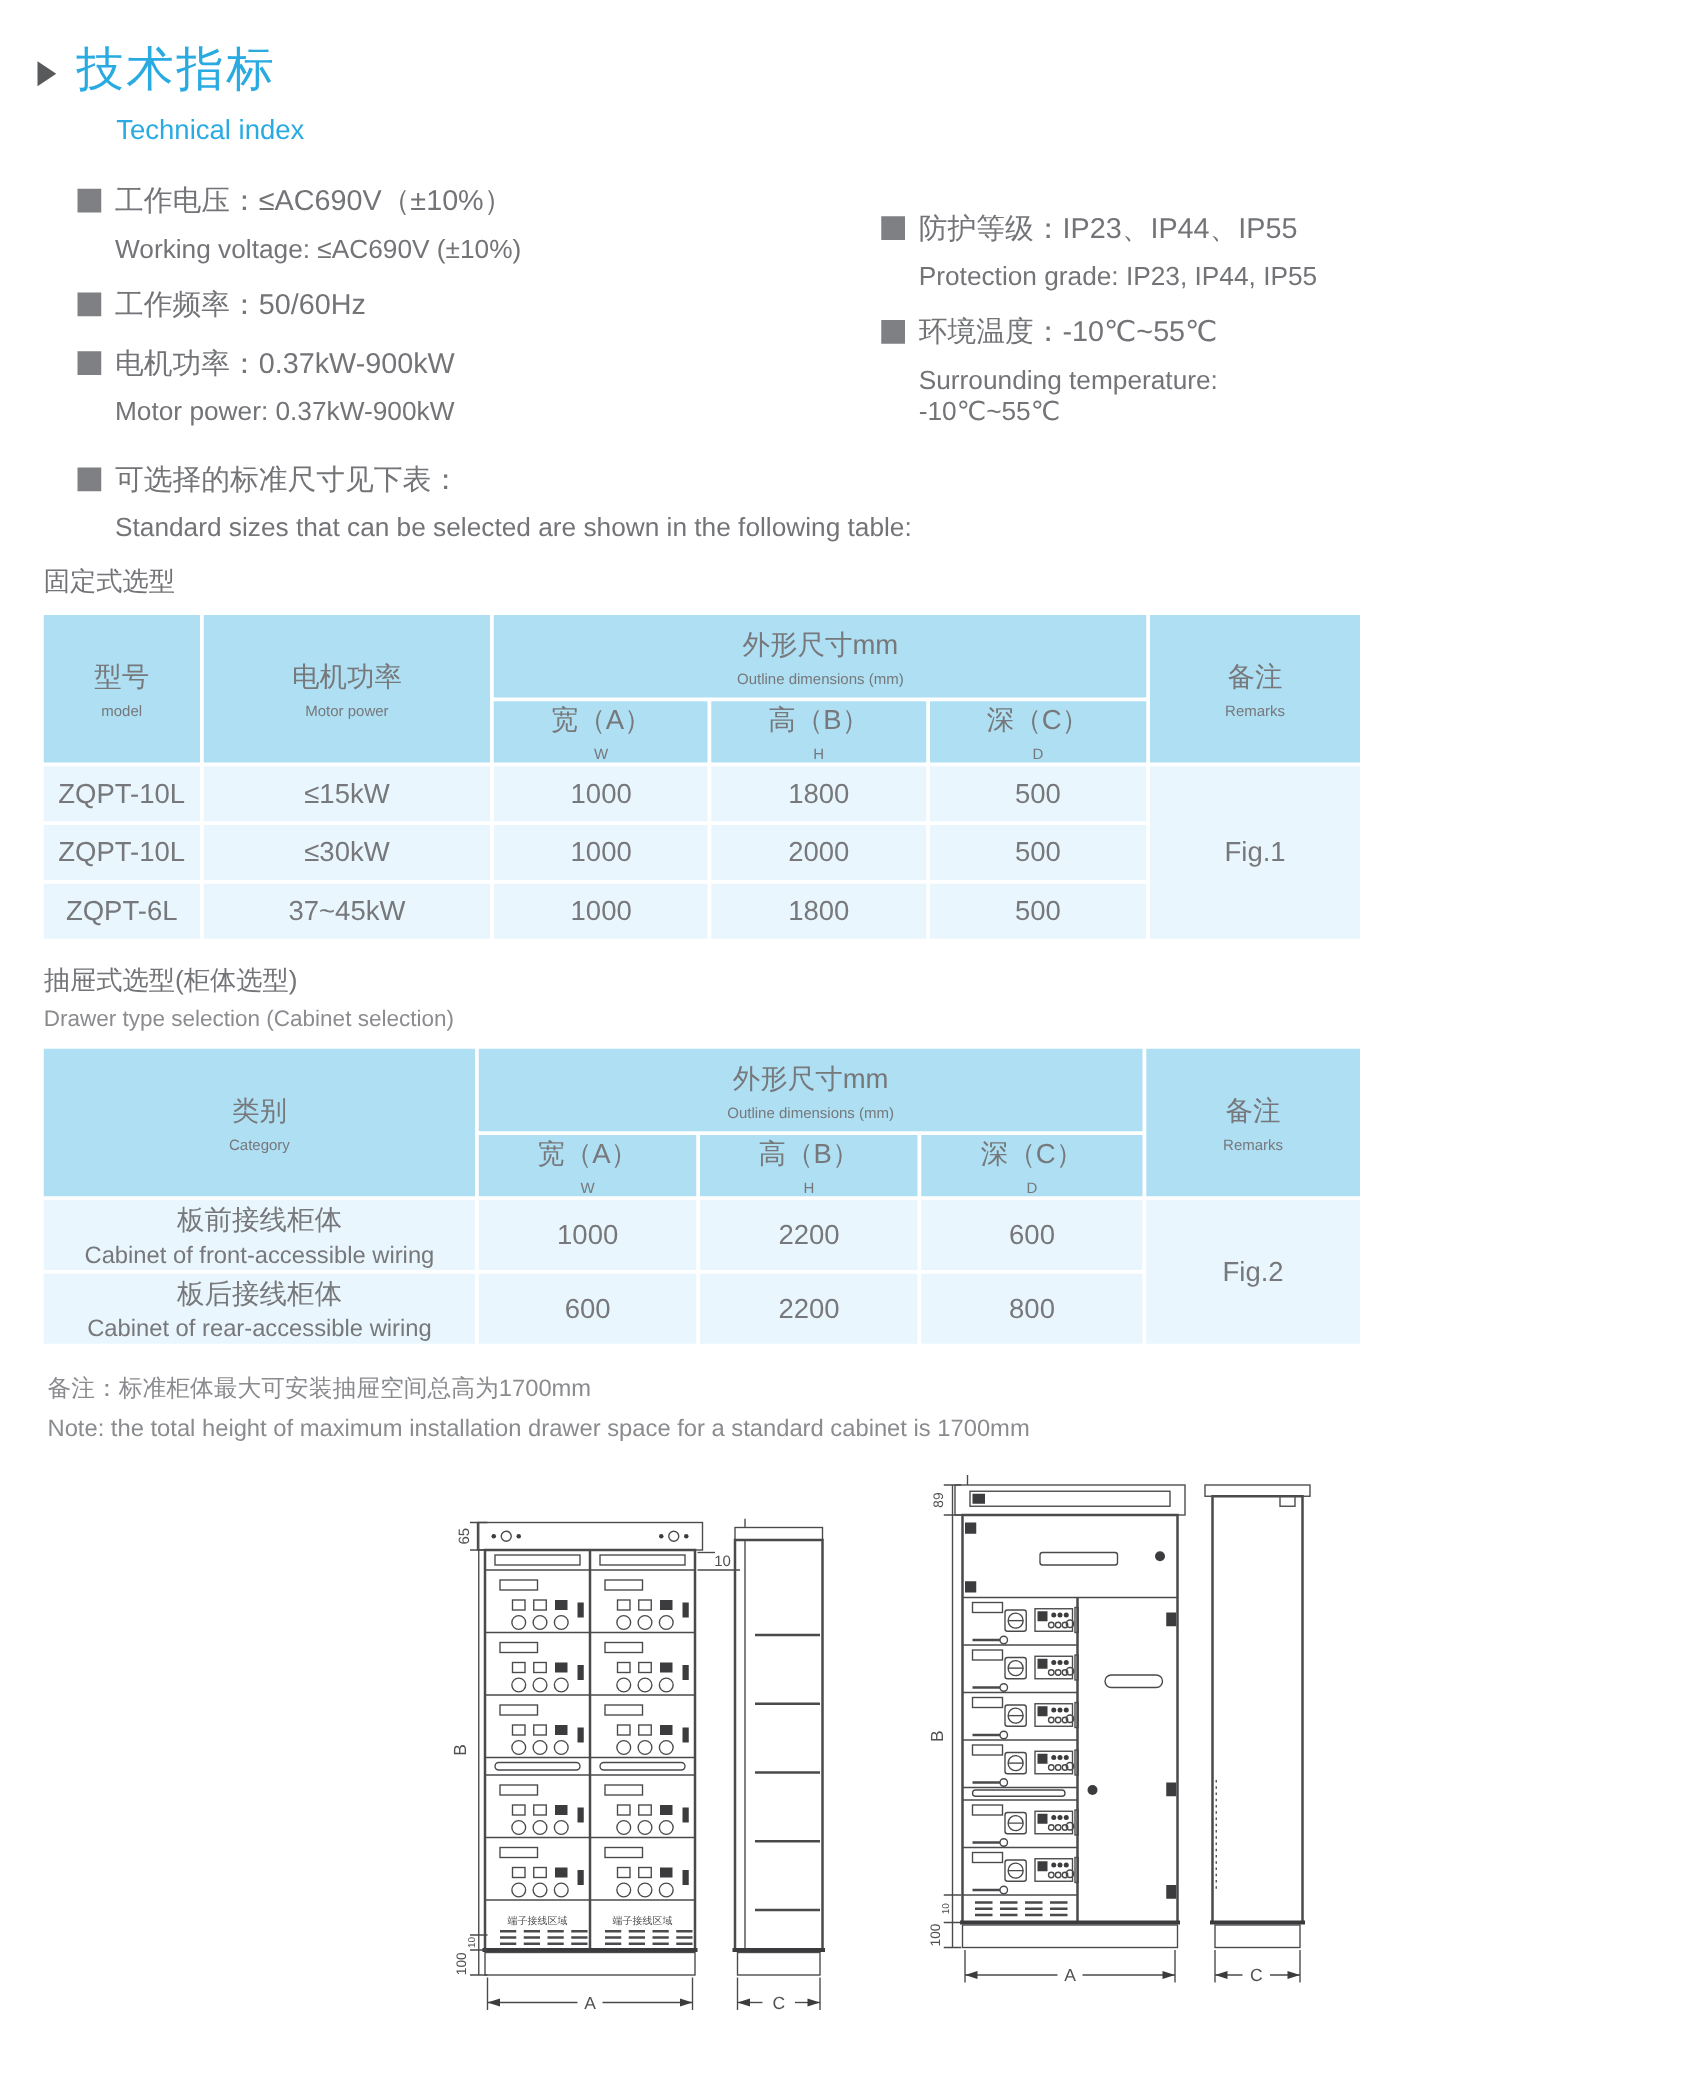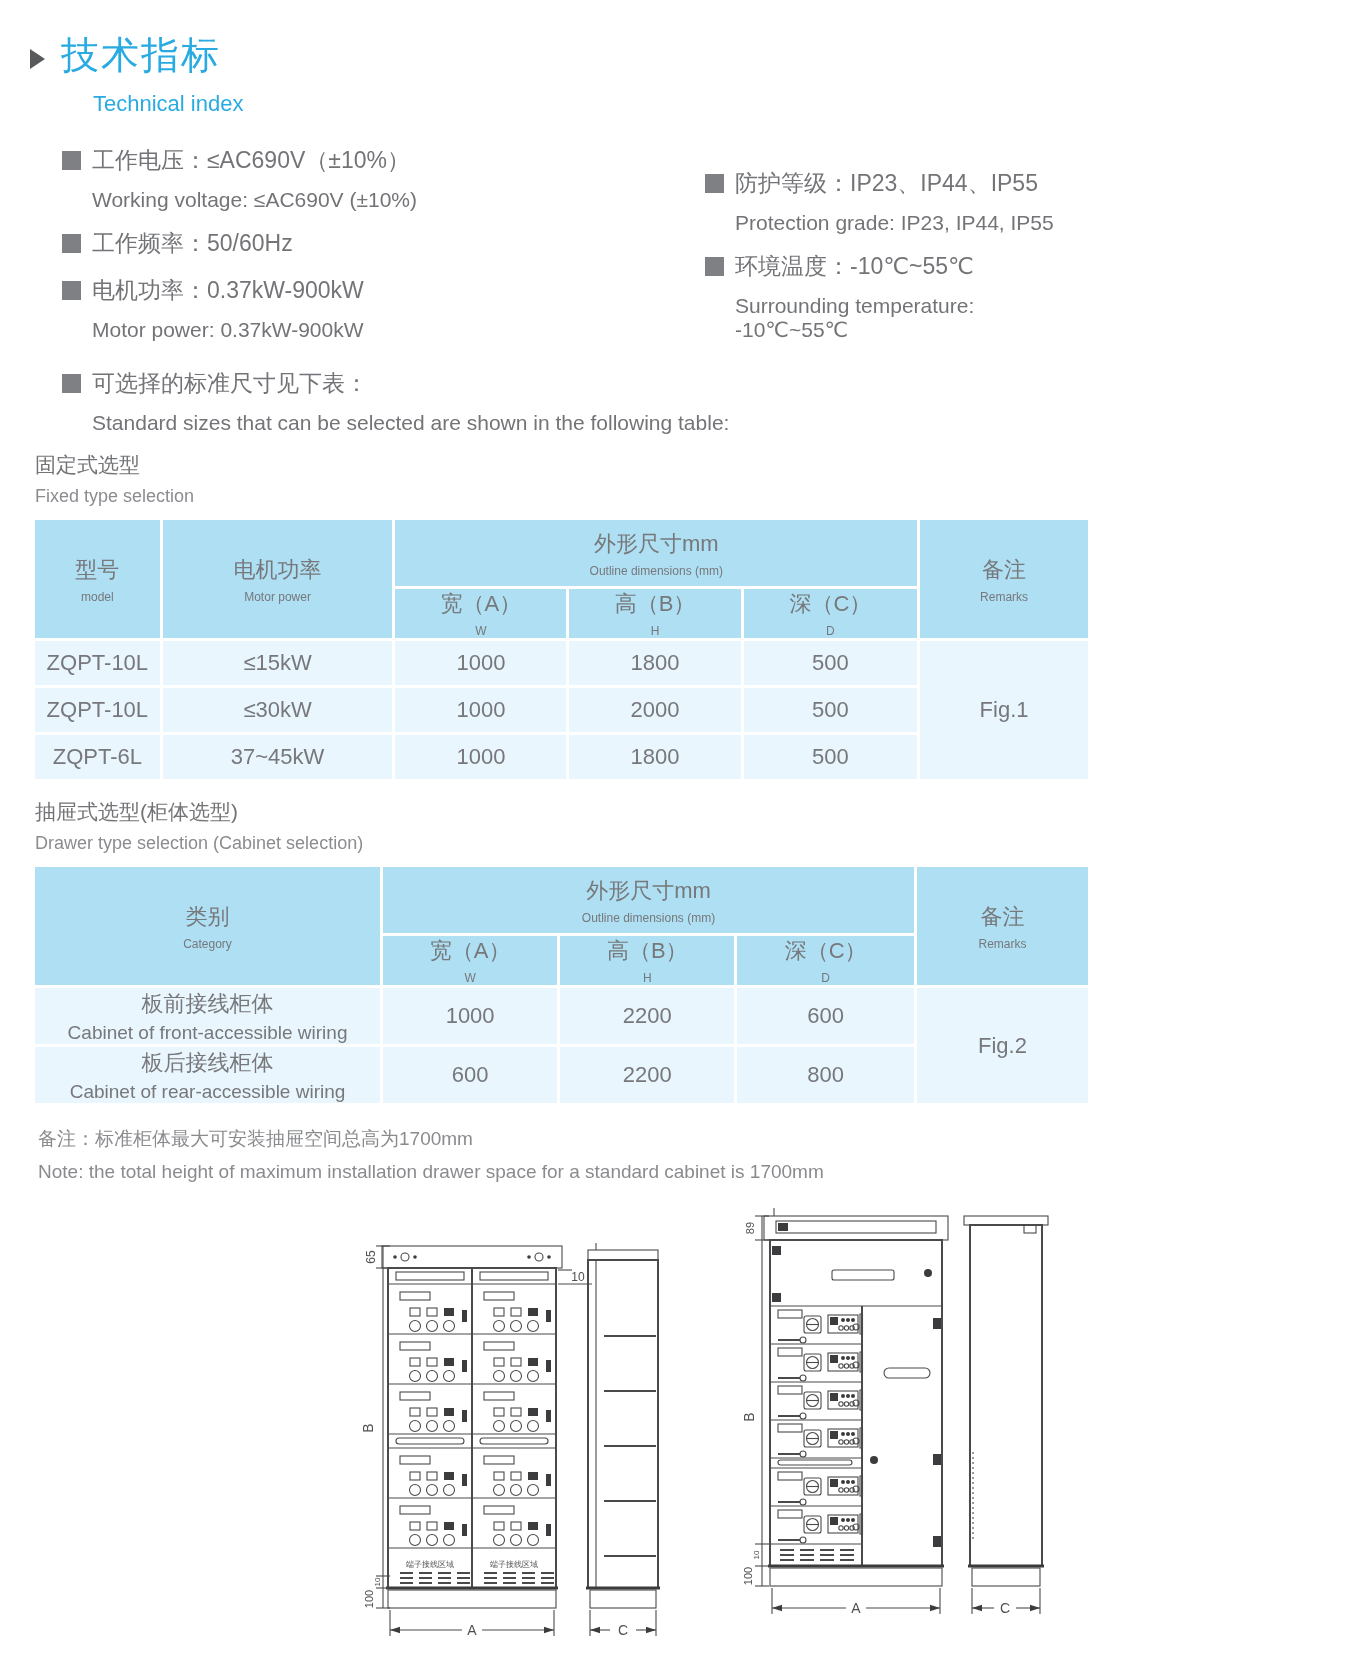--- a/index.html
+++ b/index.html
@@ -117,21 +117,20 @@
   <div class="spec spec-wide">
     <div class="spec-zh">
         <span class="bullet"></span>
         <span>可选择的标准尺寸见下表：</span>
       </div>
     <div class="spec-en">Standard sizes that can be selected are shown in the following table:</div>
   </div>
 
   <div class="section-label">
     <div class="sec-zh">固定式选型</div>
-    <div class="sec-en">Fixed type selection</div>
   </div>
 
   <table class="spec-table">
     <colgroup>
         <col class="c1">
         <col class="c2">
         <col class="c3">
         <col class="c4">
         <col class="c5">
         <col class="c6">

